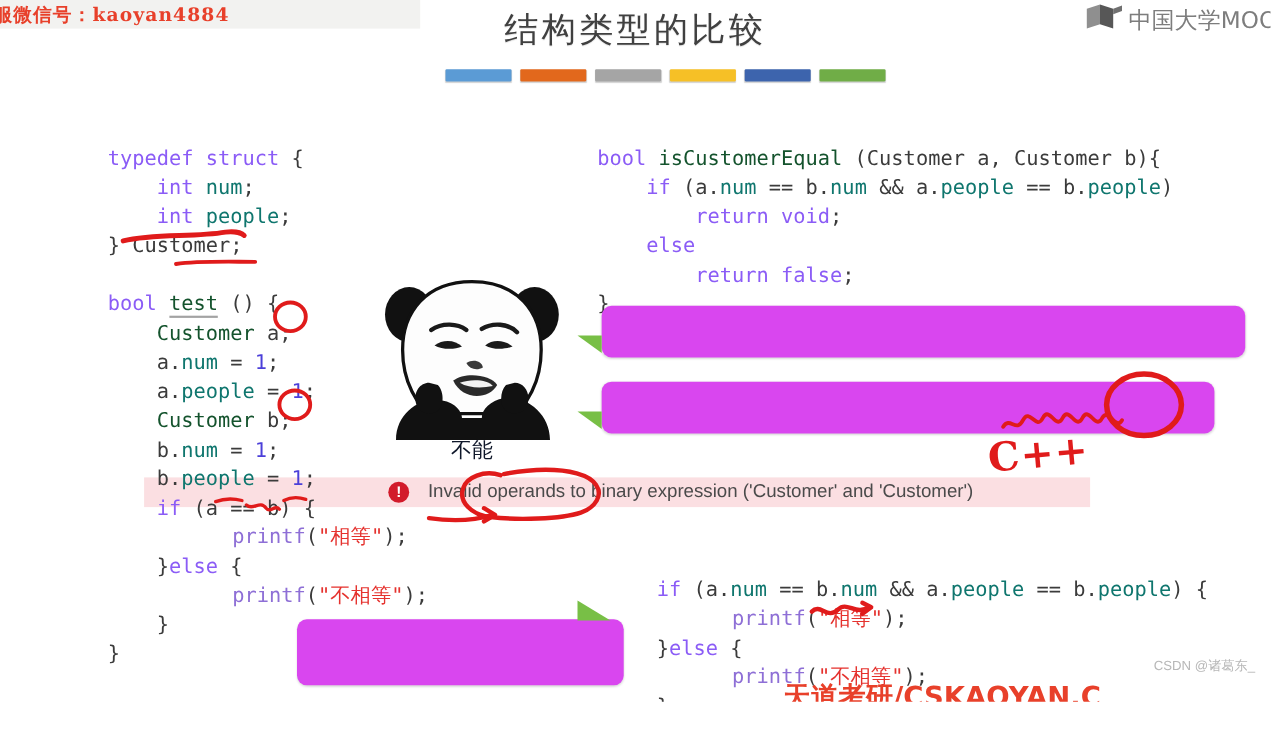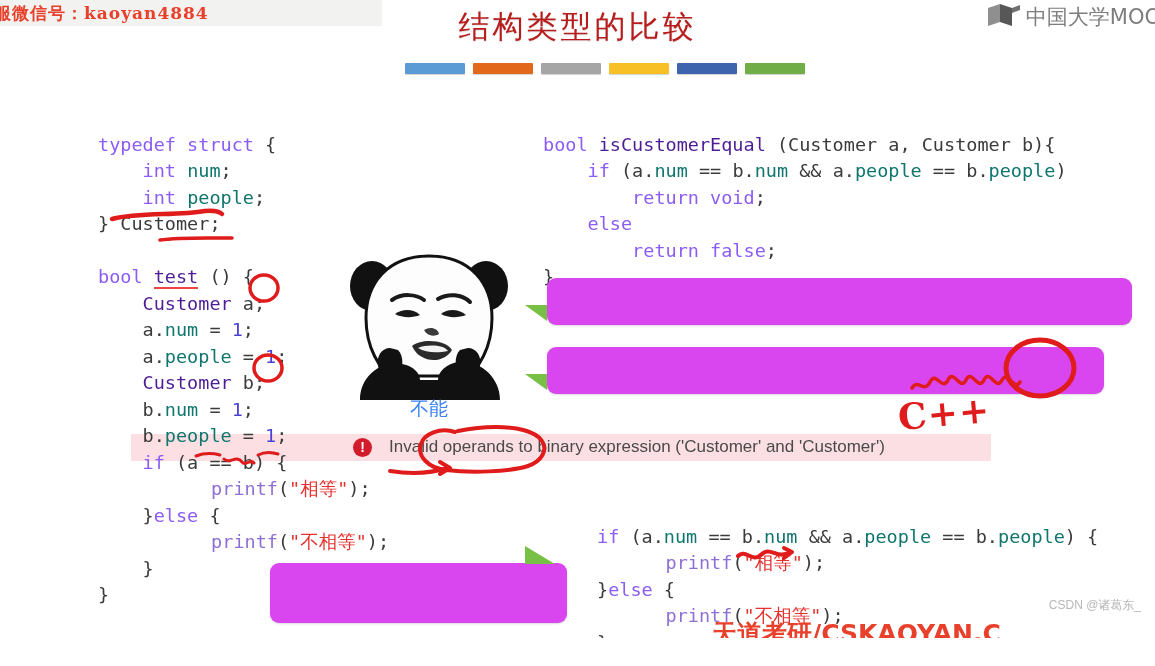--- a/index.html
+++ b/index.html
@@ -26,21 +26,21 @@
   }
   .mooc-label{
     font-family:"DejaVu Sans","Liberation Sans",sans-serif;
     font-size:21px;color:#7d7d7d;white-space:nowrap;letter-spacing:0px;
   }
 
   
   .title{
     position:absolute;left:0;top:6px;width:1155px;text-align:center;
     font-family:"DejaVu Sans","Liberation Sans",sans-serif;
-    font-size:31px;color:#b91c1c;letter-spacing:3px;
+    font-size:31px;color:#404040;letter-spacing:3px;
     text-shadow:0 1px 1px rgba(0,0,0,.12);
   }
   .title-bars{
     position:absolute;left:405px;top:63px;width:400px;height:11px;
     display:flex;gap:8px;
   }
   .title-bars i{
     flex:1;height:11px;border-radius:1px;display:block;
     box-shadow:0 1px 1px rgba(0,0,0,.18);
   }
@@ -50,27 +50,27 @@
     position:absolute;
     font-family:"DejaVu Sans Mono","Liberation Mono",monospace;
     font-size:18.5px;line-height:26.5px;white-space:pre;
     color:#3b3b3b;
   }
   #code-left{left:98px;top:113px;}
   #code-top-right{left:543px;top:113px;}
   #code-bottom-right{left:597px;top:505px;}
 
   .kw{color:#8b5cf6;}          
-  .typ{color:#4c1d95;}         
+  .typ{color:#14532d;}         
   .mem{color:#0f766e;}         
   .num{color:#4b3fd9;}         
   .fn{color:#8e6fd6;margin-left:24px;}          
   .str{color:#e5322e;}         
   .pln{color:#3b3b3b;}
-  .u-blue{border-bottom:2px solid #ef4444;}
+  .u-blue{border-bottom:2px solid #a3a3a3;}
 
   .errline{
     position:absolute;left:131px;top:434px;width:860px;height:27px;
     background:#fbdfe2;
   }
   .errbadge{
     position:absolute;left:353px;top:438px;width:19px;height:19px;border-radius:50%;
     background:#d21b2b;color:#fff;font-size:14px;font-weight:bold;
     line-height:19px;text-align:center;
   }
@@ -111,21 +111,21 @@
     right:12px;top:-17px;
     border-bottom:18px solid #78bf46;
     border-right:30px solid transparent;
   }
 
   
   #panda{position:absolute;left:340px;top:252px;width:178px;height:148px;}
   #panda-caption{
     position:absolute;left:340px;top:396px;width:178px;text-align:center;
     font-family:"DejaVu Sans","Liberation Sans",sans-serif;
-    font-size:19px;color:#3b82f6;
+    font-size:19px;color:#0f172a;
   }
 
   
   #ink{position:absolute;left:0;top:0;width:1155px;height:666px;pointer-events:none;}
 
   #cpp-ink{
     position:absolute;left:898px;top:392px;
     font-family:"DejaVu Serif","Liberation Serif",serif;
     font-size:36px;font-weight:bold;color:#e01b1b;
     transform:rotate(-5deg);letter-spacing:1px;

